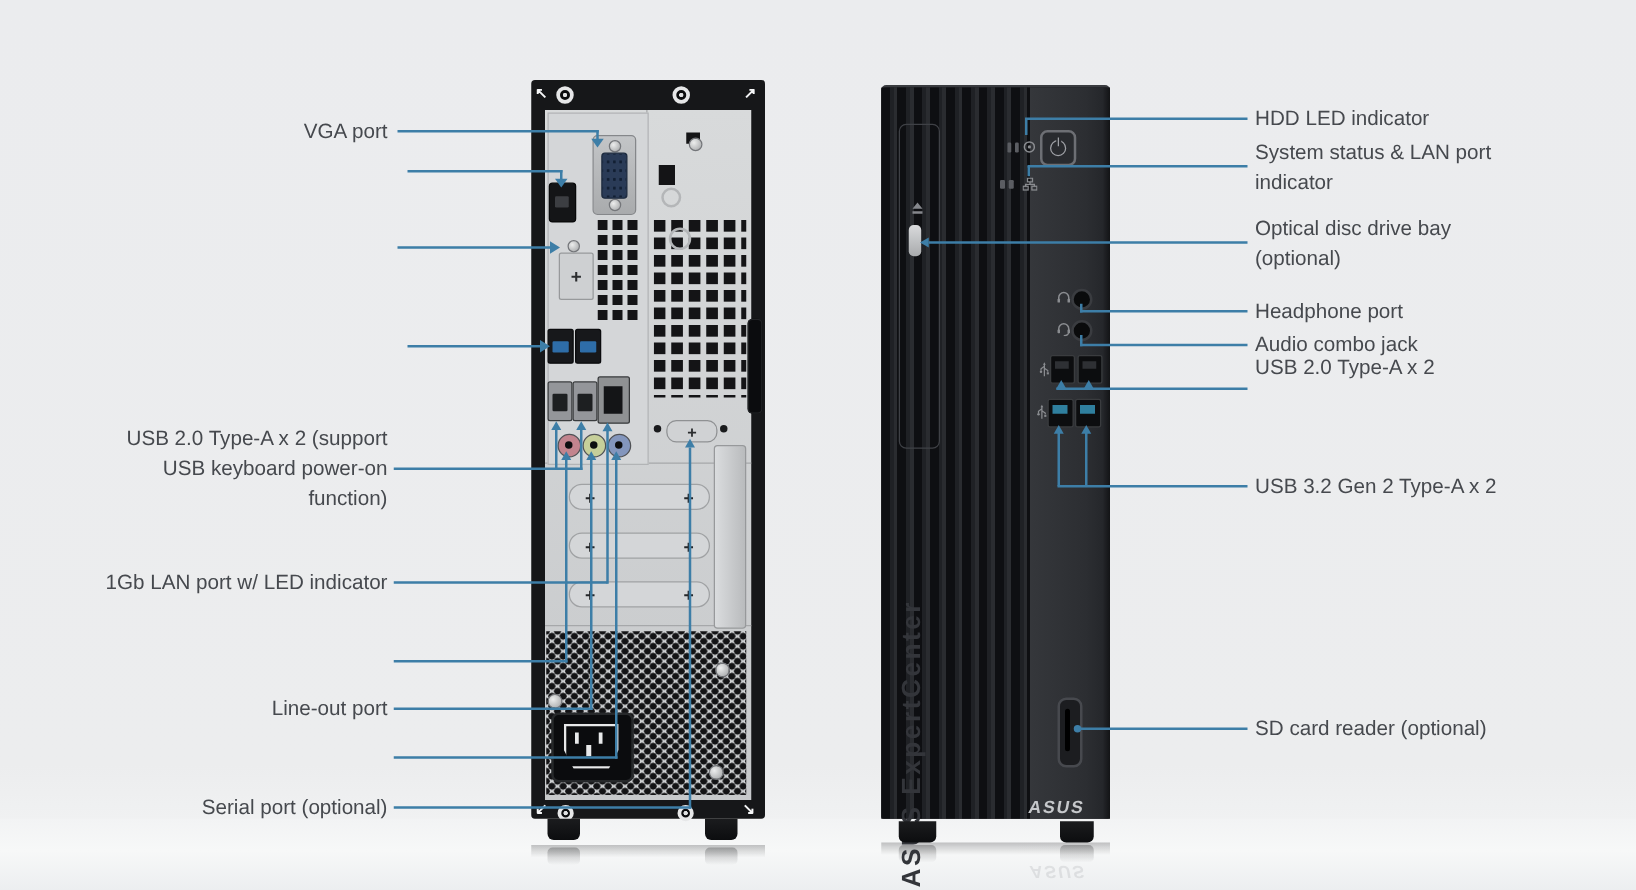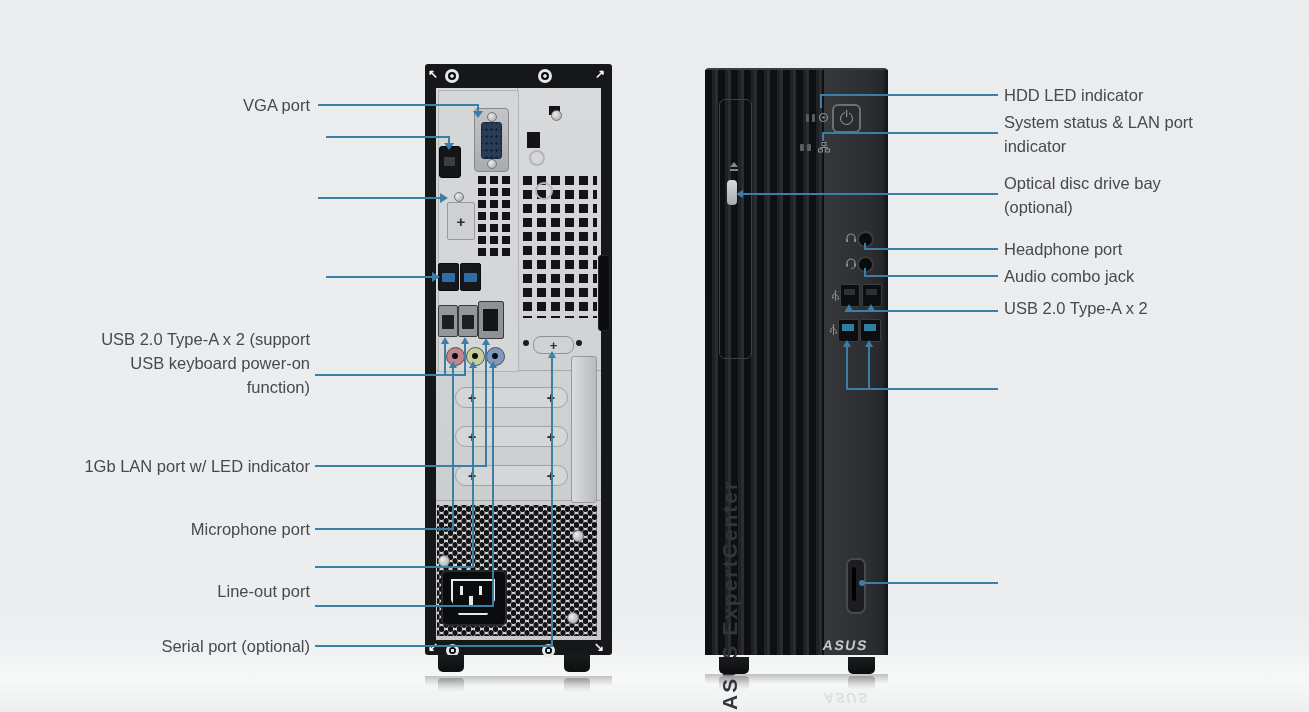--- a/index.html
+++ b/index.html
@@ -112,36 +112,37 @@
   .refl-logo{position:absolute;z-index:1;font-size:14px;font-weight:700;letter-spacing:1.5px;color:#9a9ca0;transform:scaleY(-1) skewX(-10deg);opacity:.22;}
   svg{display:block;}
 </style>
 </head>
 <body>
 
 <div class="page">
   <div class="floor"></div>
 
   <div class="lbl r" style="top:93px">VGA port</div>
-  <div class="lbl r" style="top:327px">USB 2.0 Type-A x 2 (support
+  <div class="lbl r" style="top:339px">USB 2.0 Type-A x 2 (support
 USB keyboard power-on
 function)</div>
   <div class="lbl r" style="top:454px">1Gb LAN port w/ LED indicator</div>
-  <div class="lbl r" style="top:517px">Microphone port</div>
-  <div class="lbl r" style="top:579px">Line-out port</div>
+  <div class="lbl r" style="top:555px">Line-out port</div>
   <div class="lbl l" style="top:83px">HDD LED indicator</div>
 
   <div class="lbl r" style="top:634px">Serial port (optional)</div>
   <div class="lbl l" style="top:171px">Optical disc drive bay
 (optional)</div>
   <div class="lbl l" style="top:110px">System status &amp; LAN port
 indicator</div>
   <div class="lbl l" style="top:237px">Headphone port</div>
   <div class="lbl l" style="top:264px">Audio combo jack</div>
-  <div class="lbl l" style="top:296px">USB 2.0 Type-A x 2</div>
+  <div class="lbl l" style="top:282px">USB 2.0 Type-A x 2</div>
+  <div class="lbl l" style="top:377px">USB 3.2 Gen 2 Type-A x 2</div>
+  <div class="lbl l" style="top:571px">SD card reader (optional)</div>
 
   <div>
     <div class="hl" style="left:318px;top:104px;width:161px"></div>
     <div class="vl" style="left:477px;top:104px;height:8px"></div>
     <div class="ar down" style="left:473px;top:111px"></div>
   </div>
   <div>
     <div class="hl" style="left:326px;top:136px;width:124px"></div>
     <div class="vl" style="left:448px;top:136px;height:8px"></div>
     <div class="ar down" style="left:444px;top:143px"></div>

